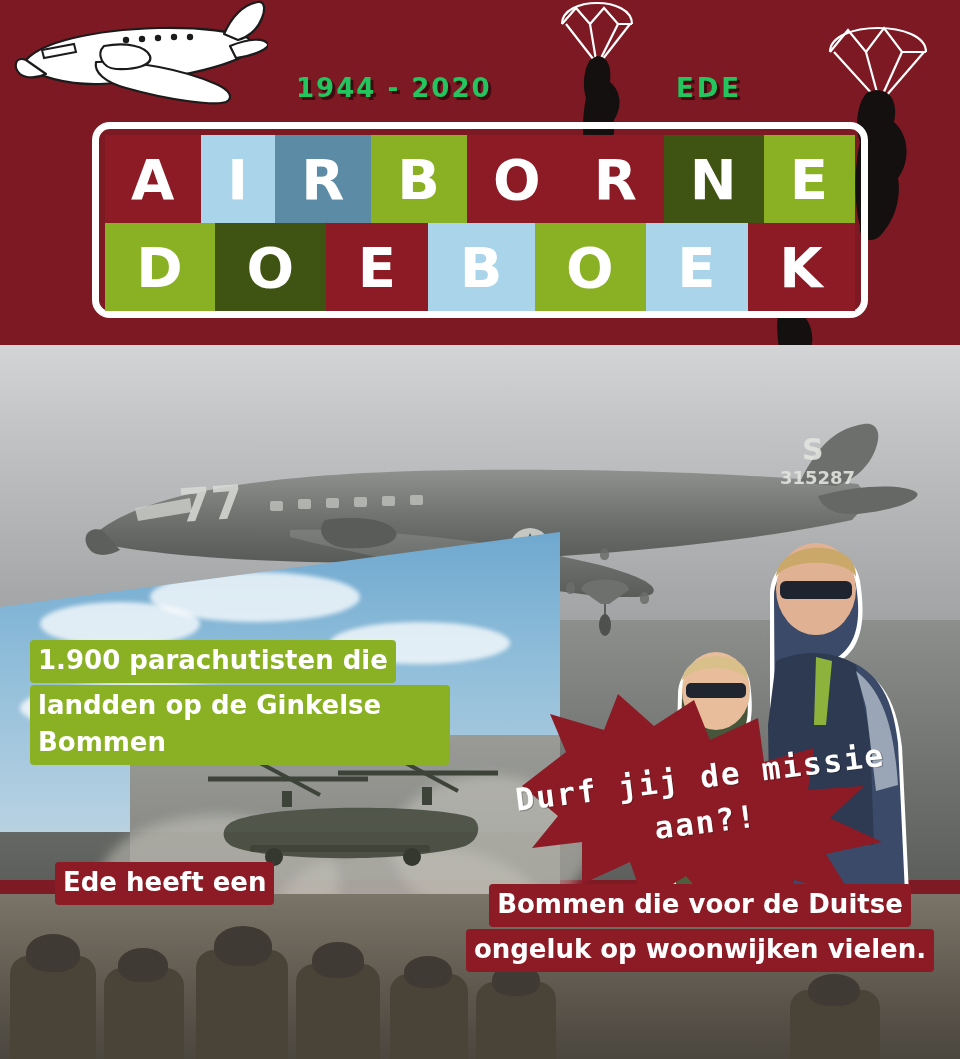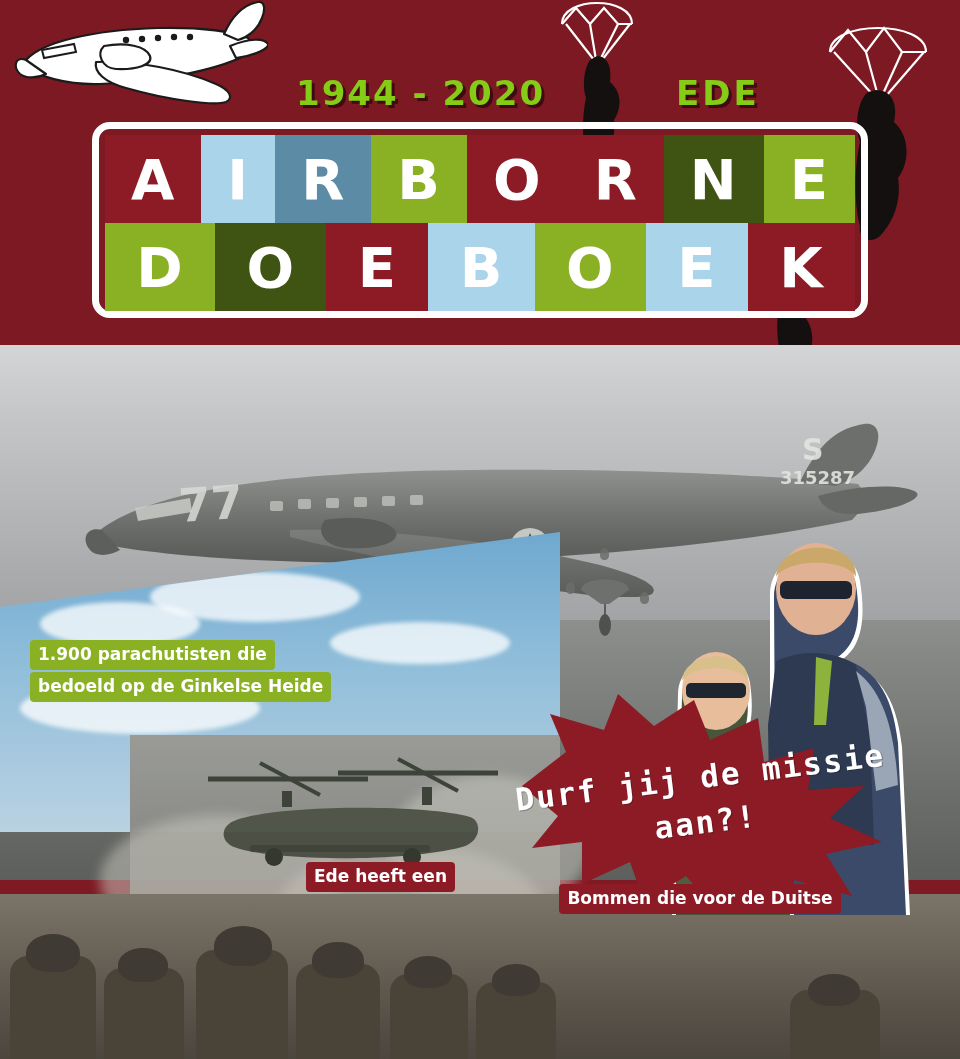--- a/index.html
+++ b/index.html
@@ -26,24 +26,24 @@
   
   .plane-illu { position: absolute; left: 8px; top: -6px; width: 260px; height: 140px; }
 
   
   .para { position: absolute; }
   .para svg { display: block; }
 
   
   .years, .ede {
     position: absolute;
-    color: #84cc16;
+    color: #22c55e;
     font-weight: 800;
     letter-spacing: 2px;
-    font-size: 34px;
+    font-size: 26px;
     text-shadow: 3px 3px 0 #3d0b10;
     font-family: "DejaVu Sans", sans-serif;
     text-align: right;
   }
   .years { left: 296px; top: 73px; }
   .ede { left: 676px; top: 73px; letter-spacing: 3px; }
 
   
   .title-frame {
     position: absolute; left: 92px; top: 122px;
@@ -110,37 +110,37 @@
   .body { position: absolute; background: #4a4438; border-radius: 18px 18px 0 0; }
 
   
   .kids { position: absolute; right: 40px; top: 485px; width: 300px; height: 430px; }
 
   
   .callout {
     position: absolute;
     color: #ffffff;
     font-weight: 800;
-    font-size: 17px;
+    font-size: 26px;
     line-height: 1.42;
     padding: 7px 14px 9px 14px;
     font-family: "DejaVu Sans", sans-serif;
   }
   .callout span { display: block; }
   .callout .seg {
     display: inline-block;
     padding: 2px 8px 4px 8px;
     border-radius: 4px;
     margin-bottom: 2px;
   }
   .green .seg { background: #8ab024; }
   .red .seg { background: #8c1b26; }
 
   .callout-1 { left: 30px; top: 640px; width: 420px; padding: 0; }
-  .callout-2 { left: 55px; top: 862px; width: 400px; padding: 0; text-align: right; }
+  .callout-2 { left: 55px; top: 862px; width: 400px; padding: 0; }
   .callout-3 { left: 450px; top: 884px; width: 500px; padding: 0; text-align: center; }
   .callout-3 .seg { background: #8c1b26; }
 
   
   .burst {
     position: absolute; left: 508px; top: 690px; width: 390px; height: 220px;
   }
   .burst-text {
     position: absolute; left: 0; top: 0; width: 390px; height: 220px;
     display: flex; align-items: center; justify-content: center;
@@ -301,29 +301,30 @@
     <svg viewBox="0 0 390 220" style="position:absolute; left:0; top:0; width:390px; height:220px;">
       <polygon points="14,96 58,62 42,24 96,40 110,4 146,36 186,10 202,50 250,28 256,72
                        306,58 300,100 356,96 322,128 374,152 318,164 344,206 286,190 282,220
                        236,198 206,218 178,186 136,212 122,172 74,194 74,152 24,158 50,126" fill="#8c1b26"></polygon>
     </svg>
     <div class="burst-text">Durf jij de missie aan?!</div>
   </div>
 
   <div class="callout green callout-1">
     <span><span class="seg">1.900 parachutisten die</span></span>
-    <span><span class="seg">bedoeld op de Ginkelse Heide</span></span>
+    <span><span class="seg">landden op de Ginkelse Bommen</span></span>
   </div>
 
   <div class="callout red callout-2">
     <span><span class="seg">Ede heeft een</span></span>
   </div>
 
   <div class="callout red callout-3">
     <span><span class="seg">Bommen die voor de Duitse</span></span>
+    <span><span class="seg">ongeluk op woonwijken vielen.</span></span>
   </div>
 
   <div class="top-band">
 
     <svg class="plane-illu" viewBox="0 0 260 140">
       <g fill="#ffffff" stroke="#1b1b1b" stroke-width="2.2" stroke-linejoin="round">
         <path d="M18,66 C34,48 84,36 150,34 C196,33 226,38 240,44 L246,52 L236,62
                  C208,76 150,88 92,90 C58,91 28,82 18,72 Z"></path>
         <path d="M18,66 C8,62 4,72 12,80 C18,85 30,84 38,80 Z"></path>
         <path d="M88,68 C128,66 176,76 208,90 C222,96 226,104 218,108

